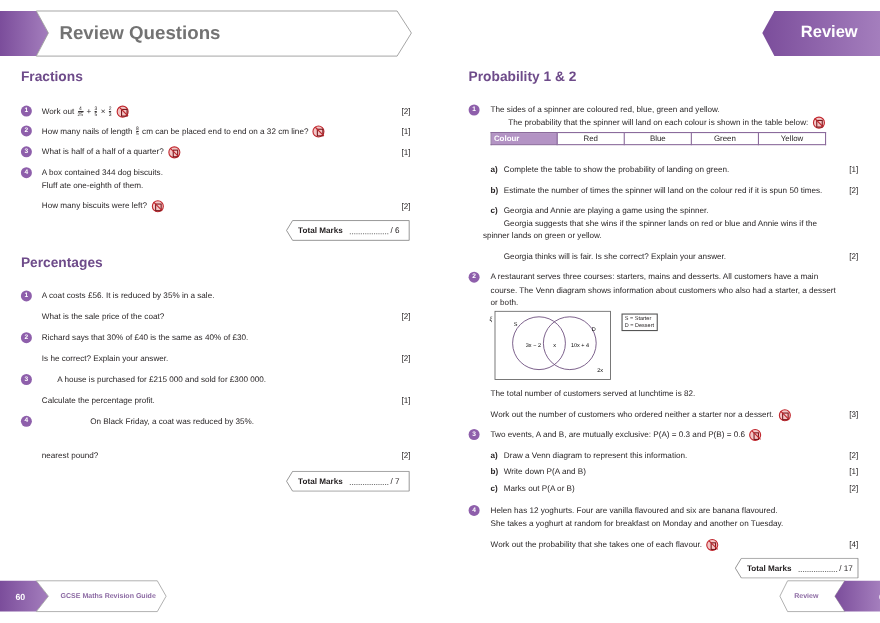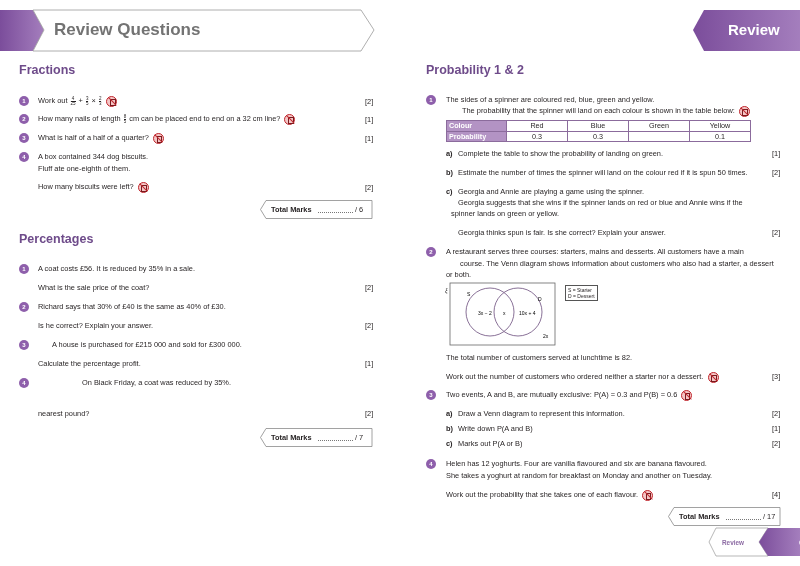--- a/index.html
+++ b/index.html
@@ -131,20 +131,28 @@
 
   <div class="total" style="left:260px; top:428px;">
     <svg width="113" height="19">
         <polygon points="6,0.5 112,0.5 112,18.5 6,18.5 0.5,9.5" fill="#fff" stroke="#8a8a8a" stroke-width="0.8"></polygon>
       </svg>
     <div class="total-label">Total Marks</div>
     <div class="total-line"></div>
     <div class="total-val">/ 7</div>
   </div>
 
+  <div class="footer-left">
+    <svg width="152" height="30">
+      <polygon points="0,1 33,1 44,15 33,29 0,29" fill="url(#pg)"></polygon>
+      <polygon points="33,1 143,1 151,15 143,29 33,29 44,15" fill="#fff" stroke="#9a9a9a" stroke-width="0.7"></polygon>
+    </svg>
+    <div class="footer-num" style="left:14px; top:11px;">60</div>
+    <div class="footer-lbl" style="left:55px; top:12px;">GCSE Maths Revision Guide</div>
+  </div>
 </div>
 
 <div class="banner-right">
   <svg width="108" height="43">
     <polygon points="12,1 108,1 108,42 12,42 1,21" fill="url(#pg)"></polygon>
   </svg>
   <div class="banner-right-title">Review</div>
 </div>
 
 <h2 class="section" style="left:426px; top:63px;">Probability 1 &amp; 2</h2>
@@ -158,48 +166,41 @@
 
 <table class="prob">
   <tbody>
       <tr>
     <td class="hd">Colour</td>
     <td>Red</td>
     <td>Blue</td>
     <td>Green</td>
     <td>Yellow</td>
   </tr>
-  <tr>
-    <td class="hd">Probability</td>
-    <td>0.3</td>
-    <td>0.3</td>
-    <td></td>
-    <td>0.1</td>
-  </tr>
 </tbody>
   </table>
 
 <div class="txt" style="left:446px; top:149px; font-weight:bold;">a)</div>
 <div class="txt" style="left:458px; top:149px;">Complete the table to show the probability of landing on green.</div>
 <div class="mark" style="left:772px; top:149px;">[1]</div>
 
 <div class="txt" style="left:446px; top:168px; font-weight:bold;">b)</div>
 <div class="txt" style="left:458px; top:168px;">Estimate the number of times the spinner will land on the colour red if it is spun 50 times.</div>
 <div class="mark" style="left:772px; top:168px;">[2]</div>
 
 <div class="txt" style="left:446px; top:187px; font-weight:bold;">c)</div>
 <div class="txt" style="left:458px; top:187px;">Georgia and Annie are playing a game using the spinner.</div>
 <div class="txt" style="left:458px; top:198px;">Georgia suggests that she wins if the spinner lands on red or blue and Annie wins if the</div>
-<div class="txt" style="left:451px; top:209px;text-align:center;">spinner lands on green or yellow.</div>
-<div class="txt" style="left:458px; top:228px;">Georgia thinks spun is fair. Is she correct? Explain your answer.</div>
+<div class="txt" style="left:439px; top:209px;text-align:center;">spinner lands on green or yellow.</div>
+<div class="txt" style="left:458px; top:228px;">Georgia thinks will is fair. Is she correct? Explain your answer.</div>
 <div class="mark" style="left:772px; top:228px;">[2]</div>
 
 <div class="q-num" style="left:426px; top:247px;">2</div>
 <div class="txt" style="left:446px; top:247px;">A restaurant serves three courses: starters, mains and desserts. All customers have a main</div>
-<div class="txt" style="left:446px; top:259px;margin-left:14px;">course. The Venn diagram shows information about customers who also had a starter, a dessert</div>
+<div class="txt" style="left:446px; top:259px;">course. The Venn diagram shows information about customers who also had a starter, a dessert</div>
 <div class="txt" style="left:446px; top:270px;">or both.</div>
 
 <svg class="venn" width="115" height="66">
   <rect x="7" y="1" width="105" height="62" fill="#fff" stroke="#666" stroke-width="0.8"></rect>
   <circle cx="47" cy="30" r="24" fill="none" stroke="#6b4c7c" stroke-width="0.8"></circle>
   <circle cx="75" cy="30" r="24" fill="none" stroke="#6b4c7c" stroke-width="0.8"></circle>
   <text x="2" y="10" font-size="6" font-family="Liberation Serif, serif" font-style="italic">ξ</text>
   <text x="24" y="14" font-size="5">S</text>
   <text x="95" y="19" font-size="5">D</text>
   <text x="35" y="33" font-size="5">3x − 2</text>

